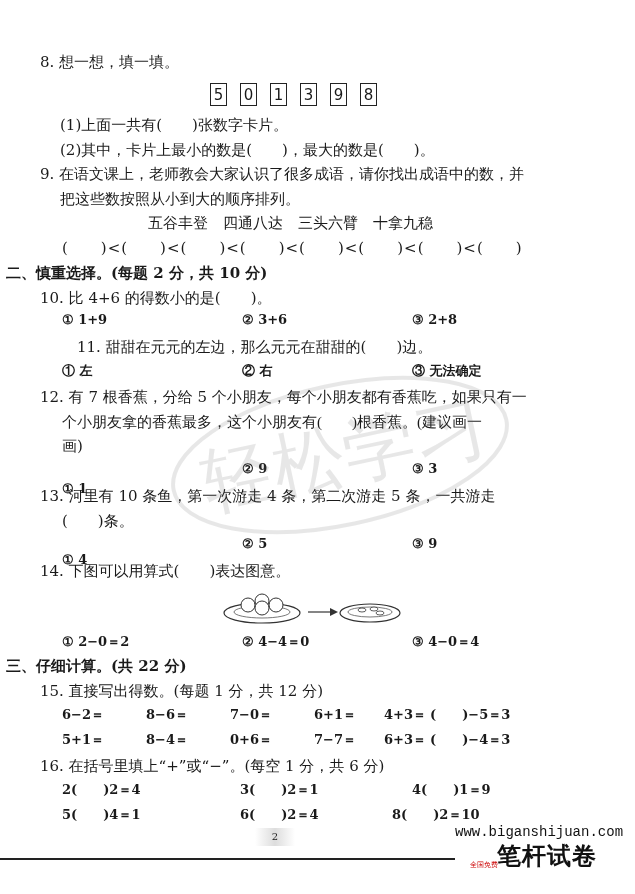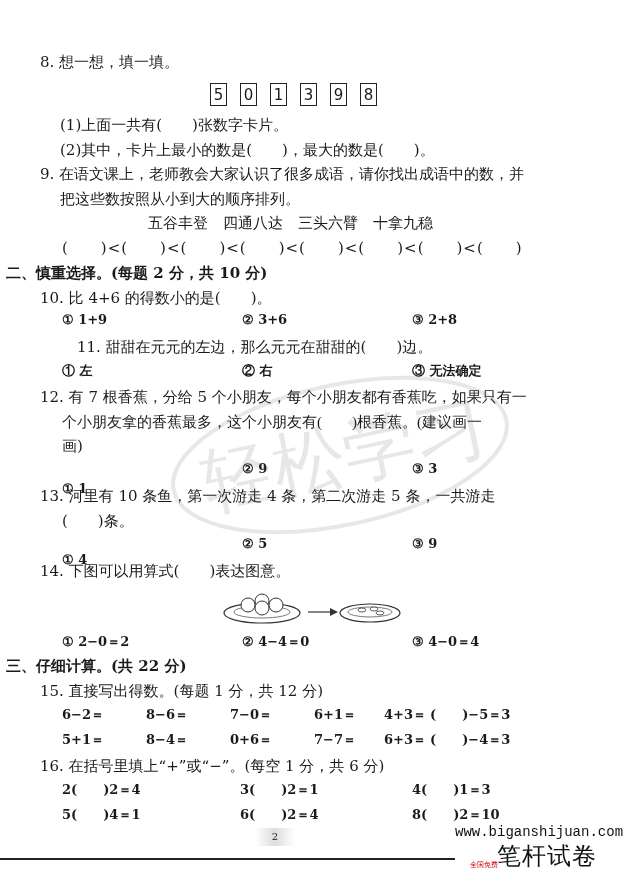--- a/index.html
+++ b/index.html
@@ -20,21 +20,21 @@
   .watermark {
     position: absolute; left: 160px; top: 370px; width: 360px; height: 170px;
     opacity: 0.15; pointer-events: none;
   }
   .footer-num {
     position: absolute; left: 255px; top: 828px; width: 40px; height: 18px;
     background: linear-gradient(90deg, #fff, #ddd, #fff); font-size: 10px;
     text-align: center; line-height: 18px;
   }
   .brand {
-    position: absolute; left: 497px; top: 840px; font-size: 24px; font-weight: normal;
+    position: absolute; left: 497px; top: 840px; font-size: 24px; font-weight: bold;
     font-family: "DejaVu Sans", sans-serif; color: #111; letter-spacing: 1px;
   }
   .brand-url {
     position: absolute; left: 455px; top: 824px; font-size: 14px;
     font-family: "Liberation Mono", monospace; color: #111;
   }
   .brand-tag {
     position: absolute; left: 470px; top: 860px; font-size: 7px; color: #c00;
     font-family: "DejaVu Sans", sans-serif;
   }
@@ -123,24 +123,24 @@
 <div class="opt" style="top:731px;left:62px;">5+1＝</div>
 <div class="opt" style="top:731px;left:146px;">8−4＝</div>
 <div class="opt" style="top:731px;left:230px;">0+6＝</div>
 <div class="opt" style="top:731px;left:314px;">7−7＝</div>
 <div class="opt" style="top:731px;left:384px;">6+3＝</div>
 <div class="opt" style="top:731px;left:430px;">(　　)−4＝3</div>
 
 <div class="line" style="top:756px;left:40px;">16. 在括号里填上“+”或“−”。(每空 1 分，共 6 分)</div>
 <div class="opt" style="top:781px;left:62px;">2(　　)2＝4</div>
 <div class="opt" style="top:781px;left:240px;">3(　　)2＝1</div>
-<div class="opt" style="top:781px;left:412px;">4(　　)1＝3</div>
+<div class="opt" style="top:781px;left:412px;">4(　　)1＝9</div>
 <div class="opt" style="top:806px;left:62px;">5(　　)4＝1</div>
 <div class="opt" style="top:806px;left:240px;">6(　　)2＝4</div>
-<div class="opt" style="top:806px;left:412px;">8(　　)2＝10</div>
+<div class="opt" style="top:806px;left:392px;">8(　　)2＝10</div>
 
 <svg class="watermark" viewBox="0 0 360 170">
   <ellipse cx="180" cy="85" rx="170" ry="70" fill="none" stroke="#666" stroke-width="4" transform="rotate(-12 180 85)"></ellipse>
   <text x="40" y="110" font-size="72" fill="#666" font-family="DejaVu Sans, sans-serif" transform="rotate(-12 180 85)">轻松学习</text>
 </svg>
 
 <div class="bottom-bar"></div>
 <div class="footer-num">2</div>
 <div class="brand-tag">全国免费</div>
 <div class="brand">笔杆试卷</div>

